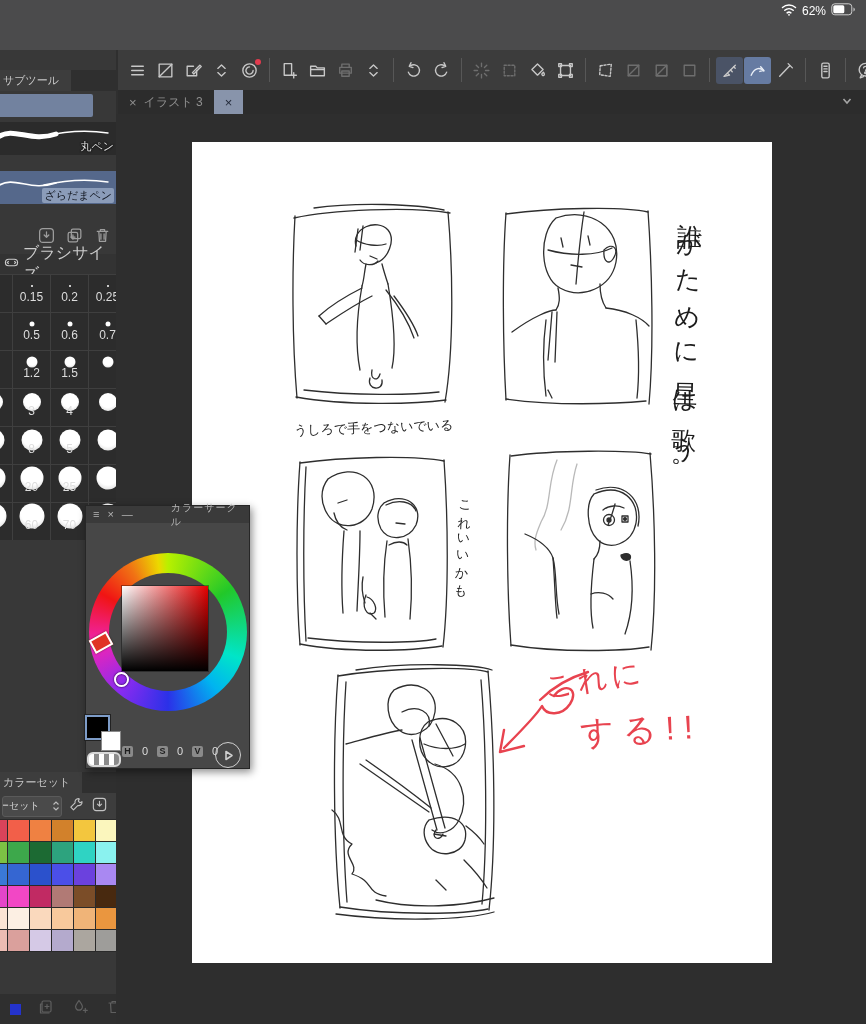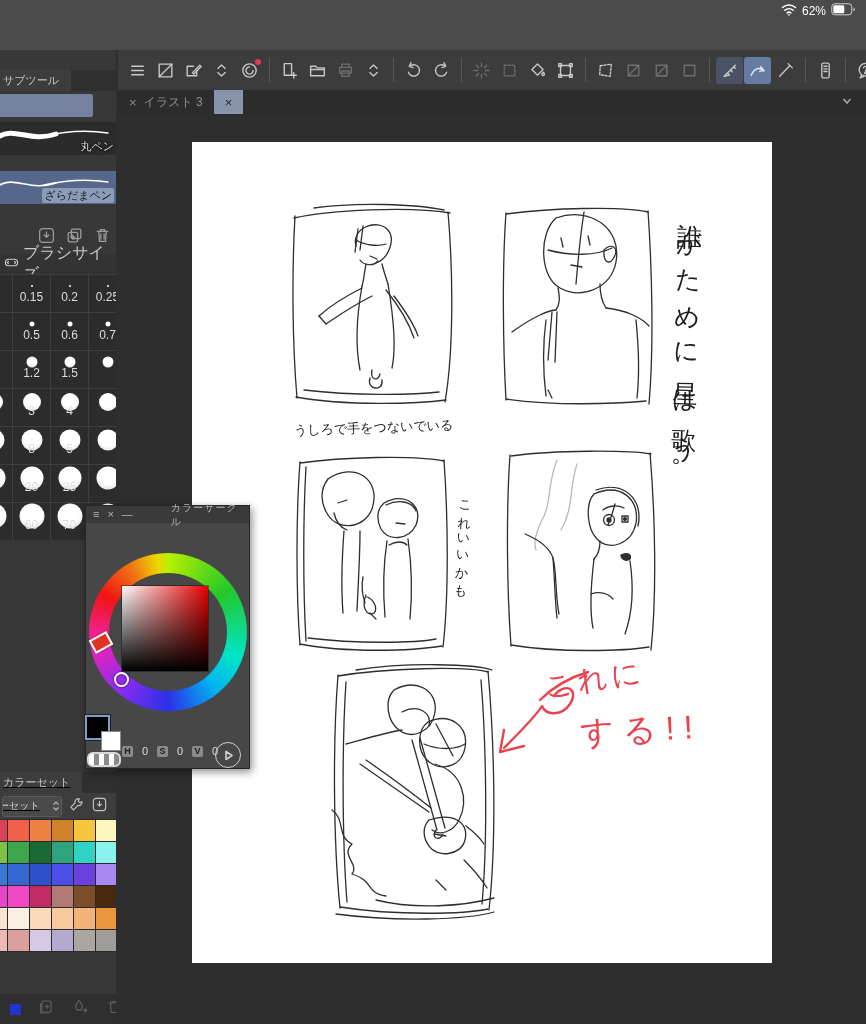--- a/index.html
+++ b/index.html
@@ -44,21 +44,21 @@
   .tool-foot{display:flex;justify-content:flex-end;gap:9px;padding:6px 4px 5px 0;color:#9d9d9d;}
   .tool-foot svg{width:19px;height:19px;stroke:currentColor;fill:none;stroke-width:1.2;stroke-linecap:round;stroke-linejoin:round;}
   .bs-header{height:20px;background:#333333;display:flex;align-items:center;gap:4px;color:#cccccc;font-size:16px;padding-left:4px;}
   .bs-header svg{width:15px;height:15px;stroke:currentColor;fill:none;stroke-width:1.2;}
   .bs-grid{position:relative;margin-left:-25px;width:150px;display:grid;grid-template-columns:repeat(4,37px);background:#3f3f3f;gap:1px;padding-top:1px;}
   .bs-cell{width:37px;height:37px;background:#2c2c2c;position:relative;}
   .bs-dot{position:absolute;left:50%;top:11px;transform:translate(-50%,-50%);border-radius:50%;
           background:radial-gradient(circle at 50% 35%, #ffffff 55%, #cfcfcf 100%);}
   .bs-val{position:absolute;bottom:8px;width:100%;text-align:center;font-size:12px;color:#dddddd;}
   
-  .cs-wrap{position:absolute;left:0;top:702px;width:116px;text-decoration:underline;}
+  .cs-wrap{position:absolute;left:0;top:702px;width:116px;}
   .cs-ctrl{height:26px;background:#3d3d3d;display:flex;align-items:center;gap:6px;padding:0 2px;}
   .cs-drop{width:58px;height:19px;background:#4a4a4a;border:1px solid #5a5a5a;border-radius:3px;color:#cfcfcf;
            font-size:10px;display:flex;align-items:center;overflow:hidden;}
   .cs-drop .dd-label{margin-left:-4px;white-space:nowrap;}
   .cs-drop svg{width:10px;height:14px;stroke:#bbb;fill:none;stroke-width:1.2;margin-left:auto;flex:0 0 auto;}
   .cs-ctrl .cicon{color:#c2c2c2;}
   .cs-ctrl .cicon svg{width:17px;height:17px;stroke:currentColor;fill:none;stroke-width:1.2;stroke-linecap:round;stroke-linejoin:round;}
   .cs-grid{margin-left:-14px;width:130px;display:grid;grid-template-columns:repeat(6,21px);gap:1px;background:#2a2a2a;padding:1px 0;}
   .cs-swatch{width:21px;height:21px;}
   .cs-foot{position:absolute;left:0;bottom:0;width:116px;height:30px;background:#2f2f2f;

